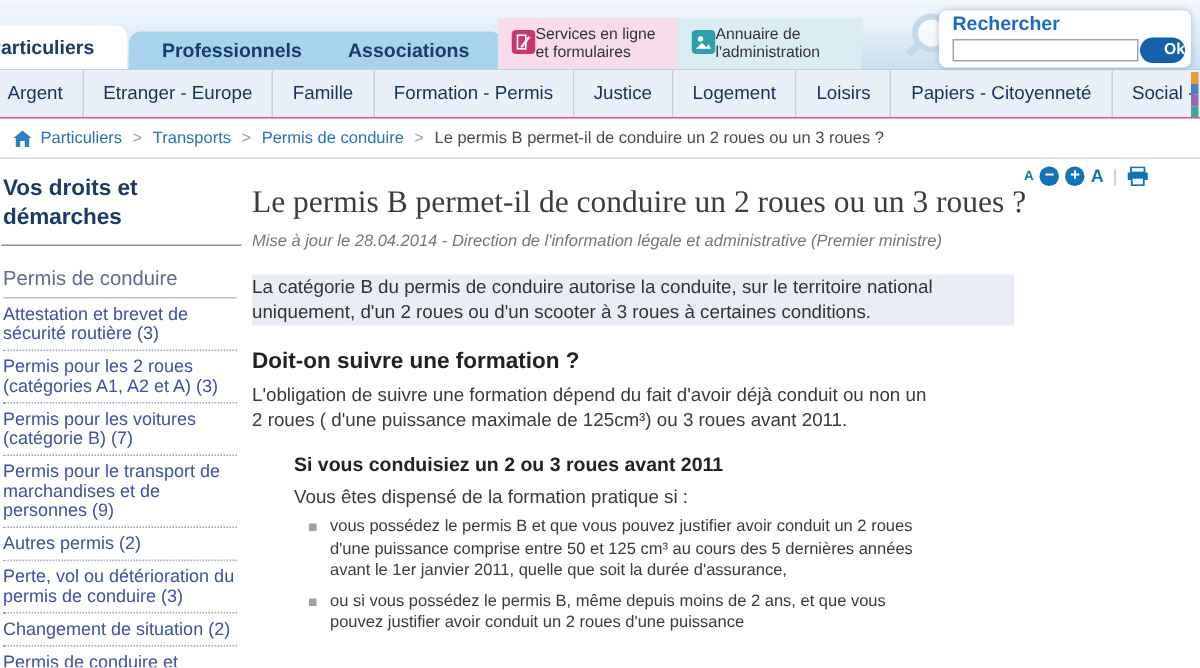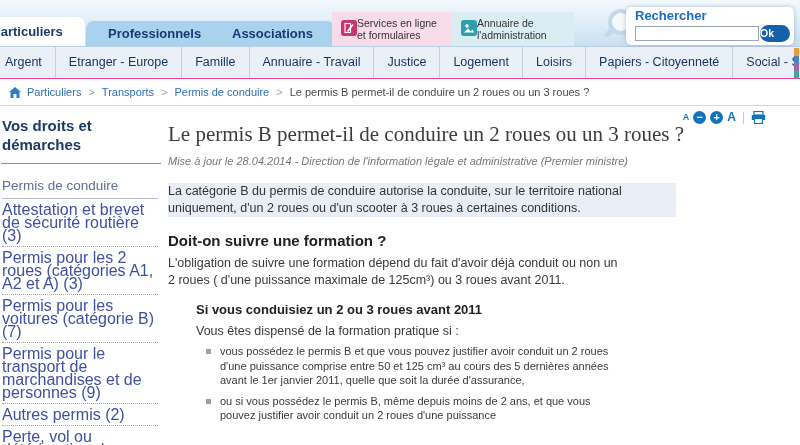--- a/index.html
+++ b/index.html
@@ -29,21 +29,21 @@
     border:4px solid #c3d8ea; border-radius:50%; background:rgba(255,255,255,.65); }
   .search-icon .handle { position:absolute; left:2px; top:21px; width:11px; height:5px;
     background:#c3d8ea; border-radius:2px; transform:rotate(-40deg); }
 
   .search-panel { position:absolute; top:7px; left:626px; width:168px; height:38px;
     background:#fff; border-radius:5px; box-shadow:0 0 4px rgba(60,90,130,.35); }
   .search-label { position:absolute; left:9px; top:1px; font-size:13px; font-weight:bold; color:#1b6ac9; }
   .search-input { position:absolute; left:9px; top:19px; width:116px; height:13px;
     border:1px solid #9aa5b1; font-size:11px; padding:0 3px; }
   .search-ok { position:absolute; right:4px; top:18px; width:30px; height:17px;
-    background:#1460aa; color:#fff; font-size:10.5px; font-weight:bold; text-align:left;
+    background:#1460aa; color:#fff; font-size:10.5px; font-weight:bold; text-align:right;
     line-height:17px; border-radius:9px; cursor:pointer; }
 
   
   .nav { position:absolute; top:47px; left:0; width:800px; height:31px; display:flex;
     background:#fff; border-bottom:5px solid #ec4899; }
   .nav-item { height:31px; line-height:31px; padding:0 13px; font-size:12.5px;
     color:#16325c; background:#eaf0f7; border-right:1px solid #c3d0e0; white-space:nowrap; cursor:pointer; }
   .nav-item.first { margin-left:-8px; }
   .edge-strip { position:absolute; right:1px; top:48px; width:5px; height:30px; }
   .edge-strip div { width:5px; height:7.5px; }
@@ -57,21 +57,21 @@
   .crumb.current { color:#4a4a4a; cursor:default; }
   .home-icon { margin-right:2px; display:inline-flex; }
 
   
   .sidebar { position:absolute; top:106px; left:0; width:162px; }
   .sidebar-title { margin:10px 0 0 2px; font-size:15px; font-weight:bold; color:#1c3a66;
     line-height:19px; width:112px; }
   .sidebar-hr { margin-top:9px; border:0; border-top:1px solid #8f8f8f; width:160px; }
   .sidebar-section { margin-left:2px; padding:6px 0 5px 0; font-size:13.5px; color:#5d6d93;
     border-bottom:1px solid #b9bfcc; width:156px; cursor:pointer; }
-  .sidebar-item { margin-left:2px; width:156px; padding:4px 0; font-size:16px; line-height:13px;
+  .sidebar-item { margin-left:2px; width:156px; padding:4px 0; font-size:12px; line-height:13px;
     color:#3e51a1; border-bottom:1px dotted #9aa4b8; cursor:pointer; }
 
   
   .main { position:absolute; left:168px; top:106px; width:632px; }
   .font-controls { position:absolute; right:34px; top:4px; display:flex; align-items:center;
     gap:4px; color:#1273bb; }
   .fc-a-small { font-size:9px; font-weight:bold; }
   .fc-a-big { font-size:12px; font-weight:bold; }
   .fc-circle { display:inline-block; width:13px; height:13px; border-radius:50%;
     background:#1273bb; color:#fff; font-size:11px; font-weight:bold; text-align:center;
@@ -136,21 +136,21 @@
       <div class="search-label">Rechercher</div>
       <input class="search-input" type="text" value="" style="">
       <div class="search-ok">Ok</div>
     </div>
   </div>
 
   <div class="nav">
     <div class="nav-item first">Argent</div>
     <div class="nav-item">Etranger - Europe</div>
     <div class="nav-item">Famille</div>
-    <div class="nav-item">Annuaire - Travail</div>
+    <div class="nav-item">Formation - Permis</div>
     <div class="nav-item">Justice</div>
     <div class="nav-item">Logement</div>
     <div class="nav-item">Loisirs</div>
     <div class="nav-item">Papiers - Citoyenneté</div>
     <div class="nav-item">Social - Santé</div>
 
   </div>
   <div class="edge-strip">
     <div class="es1"></div>
       <div class="es2"></div>

